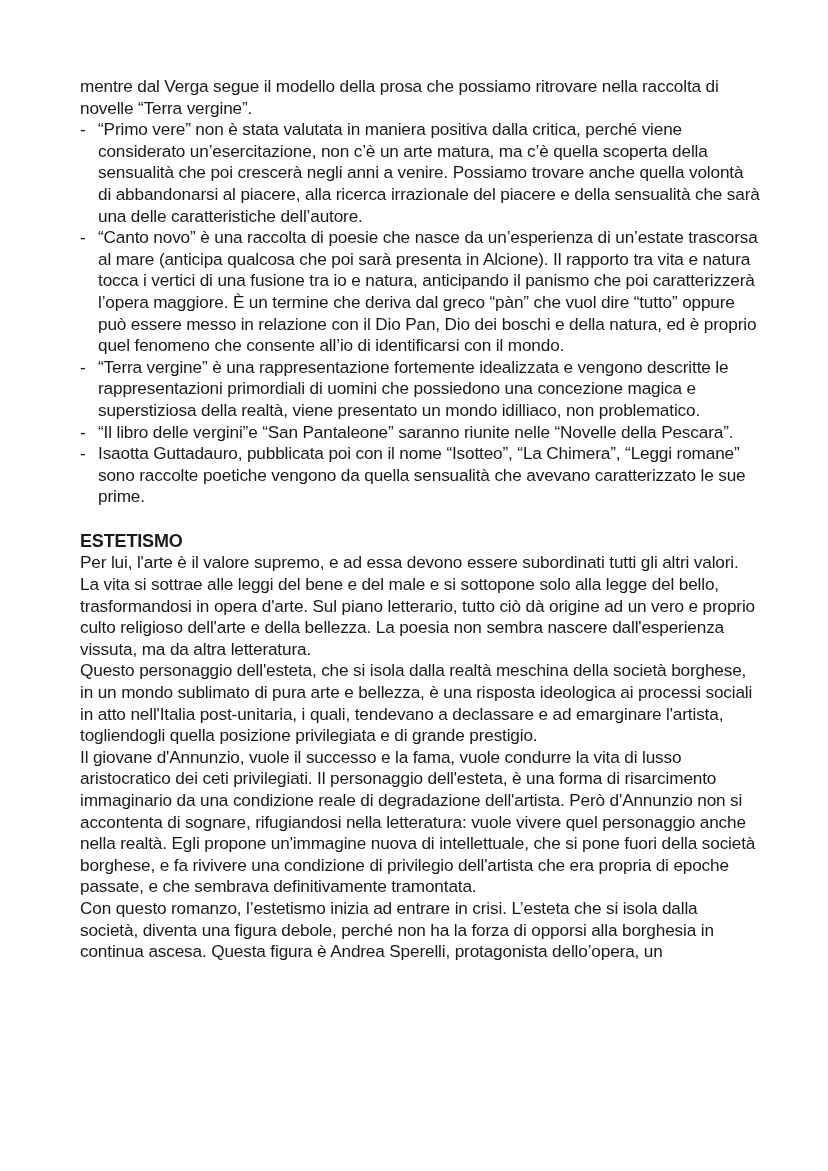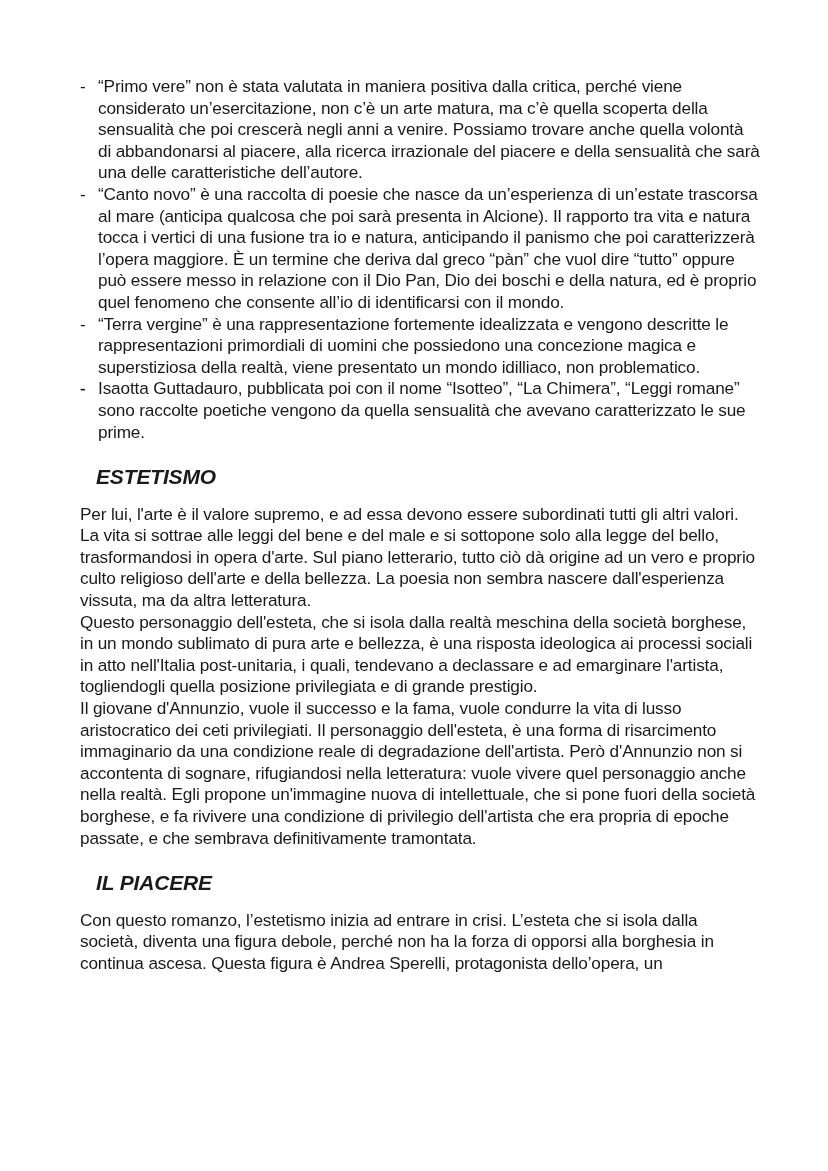--- a/index.html
+++ b/index.html
@@ -16,53 +16,53 @@
       letter-spacing: -0.15px;
     }
     .para { margin: 0; }
     ul.dash-list { list-style: none; margin: 0; padding: 0; }
     ul.dash-list li { position: relative; padding-left: 18px; margin: 0; }
     ul.dash-list li .dash {
       position: absolute; left: 0; top: 0;
     }
     .section-title {
       font-weight: bold;
-      margin: 16px;
+      margin: 0;
       margin-top: 23px;
-      font-size: 21px;
-      font-style: italic;
+      font-size: 18px;
     }
   </style>
 </head>
 <body>
 
 <div class="page">
+  <p class="para">mentre dal Verga segue il modello della prosa che possiamo ritrovare nella raccolta di novelle “Terra vergine”.</p>
 
   <ul class="dash-list">
     <li>
       <span class="dash">-</span>
       <span>“Primo vere” non è stata valutata in maniera positiva dalla critica, perché viene considerato un’esercitazione, non c’è un arte matura, ma c’è quella scoperta della sensualità che poi crescerà negli anni a venire. Possiamo trovare anche quella volontà di abbandonarsi al piacere, alla ricerca irrazionale del piacere e della sensualità che sarà una delle caratteristiche dell’autore.</span>
     </li>
     <li>
       <span class="dash">-</span>
       <span>“Canto novo” è una raccolta di poesie che nasce da un’esperienza di un’estate trascorsa al mare (anticipa qualcosa che poi sarà presenta in Alcione). Il rapporto tra vita e natura tocca i vertici di una fusione tra io e natura, anticipando il panismo che poi caratterizzerà l’opera maggiore. È un termine che deriva dal greco “pàn” che vuol dire “tutto” oppure può essere messo in relazione con il Dio Pan, Dio dei boschi e della natura, ed è proprio quel fenomeno che consente all’io di identificarsi con il mondo.</span>
     </li>
     <li>
       <span class="dash">-</span>
       <span>“Terra vergine” è una rappresentazione fortemente idealizzata e vengono descritte le rappresentazioni primordiali di uomini che possiedono una concezione magica e superstiziosa della realtà, viene presentato un mondo idilliaco, non problematico.</span>
     </li>
     <li>
       <span class="dash">-</span>
+      <span>“Il libro delle vergini”e “San Pantaleone” saranno riunite nelle “Novelle della Pescara”.</span>
     </li>
     <li>
       <span class="dash">-</span>
       <span>Isaotta Guttadauro, pubblicata poi con il nome “Isotteo”, “La Chimera”, “Leggi romane” sono raccolte poetiche vengono da quella sensualità che avevano caratterizzato le sue prime.</span>
     </li>
   </ul>
 
   <h2 class="section-title">ESTETISMO</h2>
   <p class="para">Per lui, l'arte è il valore supremo, e ad essa devono essere subordinati tutti gli altri valori. La vita si sottrae alle leggi del bene e del male e si sottopone solo alla legge del bello, trasformandosi in opera d'arte. Sul piano letterario, tutto ciò dà origine ad un vero e proprio culto religioso dell'arte e della bellezza. La poesia non sembra nascere dall'esperienza vissuta, ma da altra letteratura.</p>
   <p class="para">Questo personaggio dell'esteta, che si isola dalla realtà meschina della società borghese, in un mondo sublimato di pura arte e bellezza, è una risposta ideologica ai processi sociali in atto nell'Italia post-unitaria, i quali, tendevano a declassare e ad emarginare l'artista, togliendogli quella posizione privilegiata e di grande prestigio.</p>
   <p class="para">Il giovane d'Annunzio, vuole il successo e la fama, vuole condurre la vita di lusso aristocratico dei ceti privilegiati. Il personaggio dell'esteta, è una forma di risarcimento immaginario da una condizione reale di degradazione dell'artista. Però d'Annunzio non si accontenta di sognare, rifugiandosi nella letteratura: vuole vivere quel personaggio anche nella realtà. Egli propone un'immagine nuova di intellettuale, che si pone fuori della società borghese, e fa rivivere una condizione di privilegio dell'artista che era propria di epoche passate, e che sembrava definitivamente tramontata.</p>
 
-  <h2 class="section-title">IL PIACERE</h2>
   <p class="para">Con questo romanzo, l’estetismo inizia ad entrare in crisi. L’esteta che si isola dalla società, diventa una figura debole, perché non ha la forza di opporsi alla borghesia in continua ascesa. Questa figura è Andrea Sperelli, protagonista dello’opera, un</p>
 </div>
 
 </body></html>

